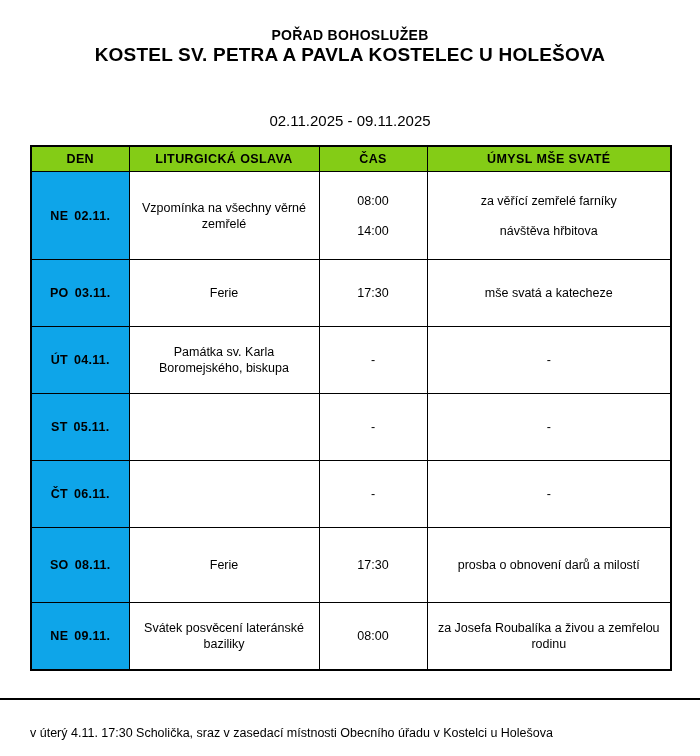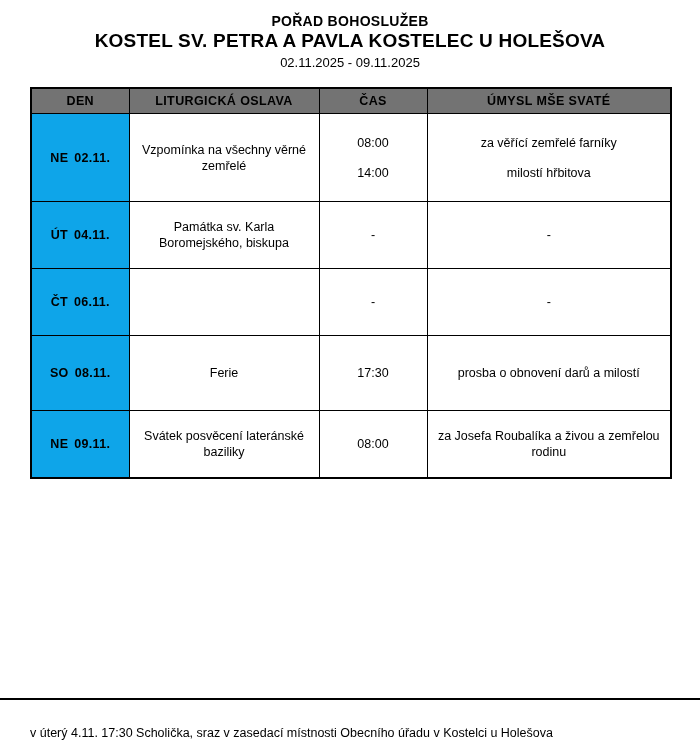--- a/index.html
+++ b/index.html
@@ -15,53 +15,54 @@
     overflow: hidden;
   }
   .page {
     position: relative;
     width: 700px;
     height: 756px;
     box-sizing: border-box;
   }
   .header {
     text-align: center;
-    padding-top: 12px;
+    padding-top: 26px;
   }
   .header .line1 {
     font-size: 14px;
     font-weight: bold;
     letter-spacing: 0.3px;
     line-height: 19px;
   }
   .header .line2 {
     font-size: 19px;
     font-weight: bold;
     letter-spacing: 0.2px;
     line-height: 20px;
   }
   .header .line3 {
-    font-size: 13px;
+    font-size: 15px;
     font-weight: normal;
     line-height: 20px;
     padding-top: 2px;
+    margin-top: 44px;
   }
 
   .table-wrap {
     margin: 14px 30px 0 30px;
   }
   table.schedule {
     border-collapse: collapse;
     width: 640px;
     table-layout: fixed;
     border: 2px solid #000000;
   }
   table.schedule th {
     border: 1px solid #000000;
-    background: #737373;
+    background: #84cc16;
     font-size: 12.5px;
     font-weight: bold;
     letter-spacing: 0.4px;
     height: 20px;
     padding: 2px 0;
     text-align: center;
   }
   table.schedule td {
     border: 1px solid #000000;
     font-size: 12.5px;
@@ -138,34 +139,50 @@
           <td class="day-cell">
             <span class="dname">NE</span><span class="ddate">02.11.</span>
           </td>
           <td>Vzpomínka na všechny věrné zemřelé</td>
           <td class="two-rows">
             <span class="sub first">08:00</span>
             <span class="sub">14:00</span>
           </td>
           <td class="two-rows">
             <span class="sub first">za věřící zemřelé farníky</span>
-            <span class="sub">milostí hřbitova</span>
-          </td>
-        </tr>
-
+            <span class="sub">návštěva hřbitova</span>
+          </td>
+        </tr>
+
+        <tr style="height:67px;">
+          <td class="day-cell">
+            <span class="dname">PO</span><span class="ddate">03.11.</span>
+          </td>
+          <td>Ferie</td>
+          <td>17:30</td>
+          <td>mše svatá a katecheze</td>
+        </tr>
 
         <tr style="height:67px;padding-left:20px;">
           <td class="day-cell">
             <span class="dname">ÚT</span><span class="ddate">04.11.</span>
           </td>
           <td>Památka sv. Karla Boromejského, biskupa</td>
           <td>-</td>
           <td>-</td>
         </tr>
 
+        <tr style="height:67px;">
+          <td class="day-cell">
+            <span class="dname">ST</span><span class="ddate">05.11.</span>
+          </td>
+          <td></td>
+          <td>-</td>
+          <td>-</td>
+        </tr>
 
         <tr style="height:67px;padding-left:38px;">
           <td class="day-cell">
             <span class="dname">ČT</span><span class="ddate">06.11.</span>
           </td>
           <td></td>
           <td>-</td>
           <td>-</td>
         </tr>
 

